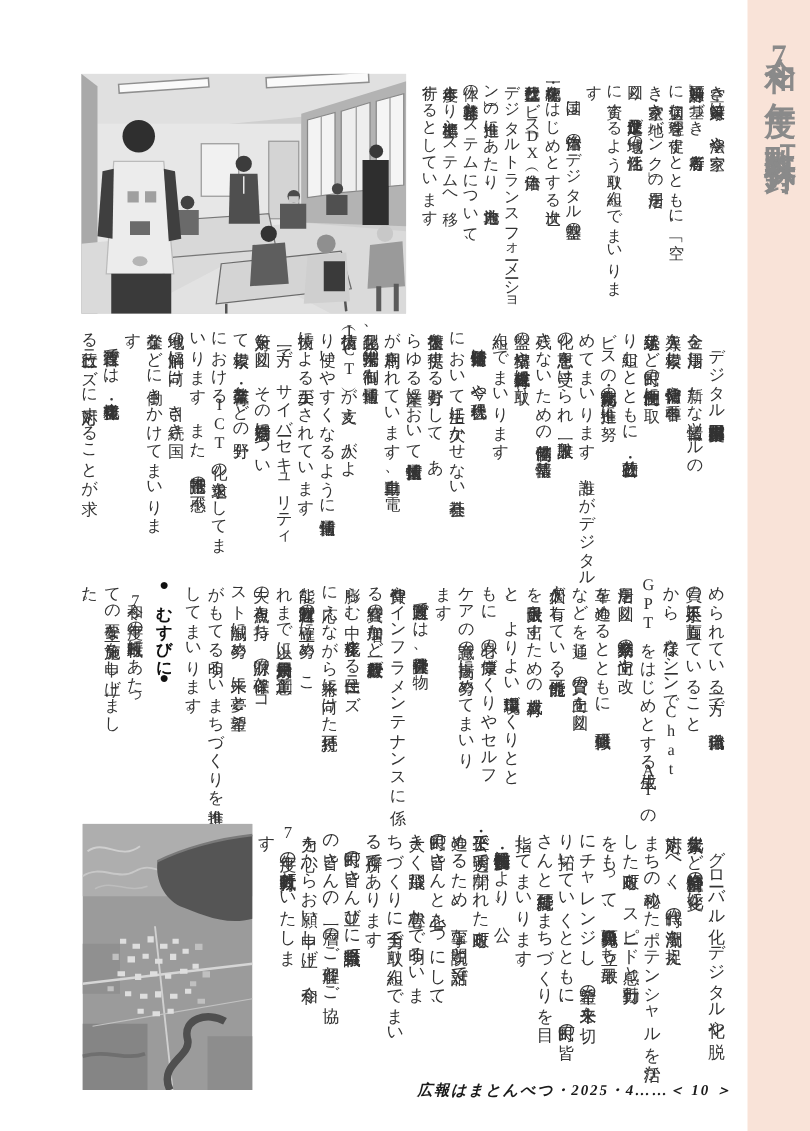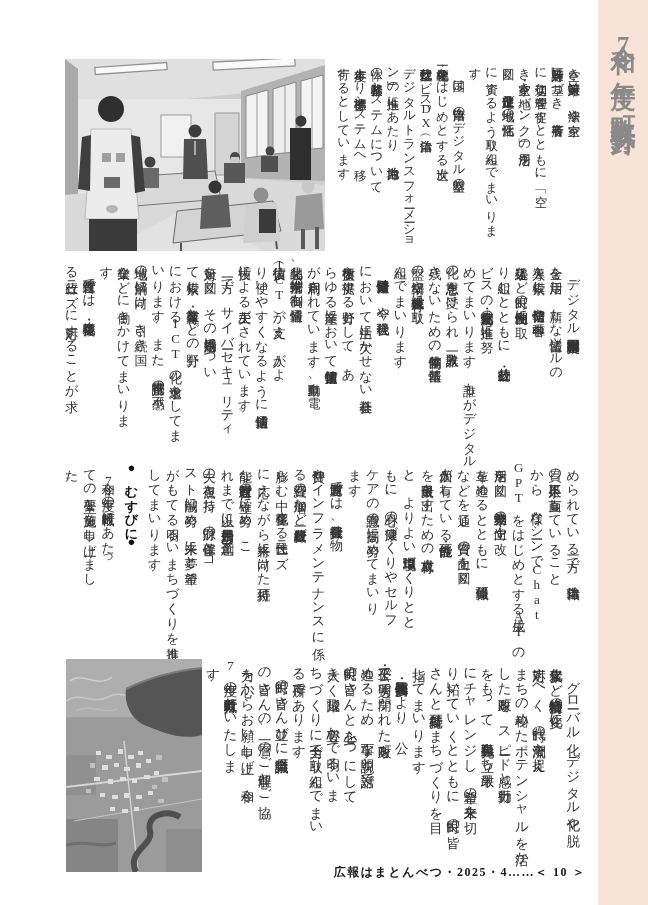--- a/index.html
+++ b/index.html
@@ -25,21 +25,21 @@
   .band3{left:206px;top:658px;width:374px;height:214px;}
   .band3 .tcol{font-size:13.5px;}
   .thead{font-family:"Liberation Sans", sans-serif;font-weight:bold;color:#111111;
         margin:0 5px;}
   
   .photo-top{position:absolute;left:65px;top:59px;width:260px;height:192px;}
   .photo-bottom{position:absolute;left:66px;top:659px;width:136px;height:213px;}
   .photo-top svg,.photo-bottom svg{display:block;width:100%;height:100%;}
   
   .footer{position:absolute;top:864px;right:62px;font-size:12px;font-weight:bold;
-        color:#1a1a1a;letter-spacing:1.5px;
+        font-style:italic;color:#1a1a1a;letter-spacing:1.5px;
         font-family:"Liberation Serif", serif;}
 </style>
 </head>
 <body>
 
 <div class="page">
 
   <div class="sidebar">
     <div class="sidebar-title">令和7年度　町政執行方針</div>
   </div>

